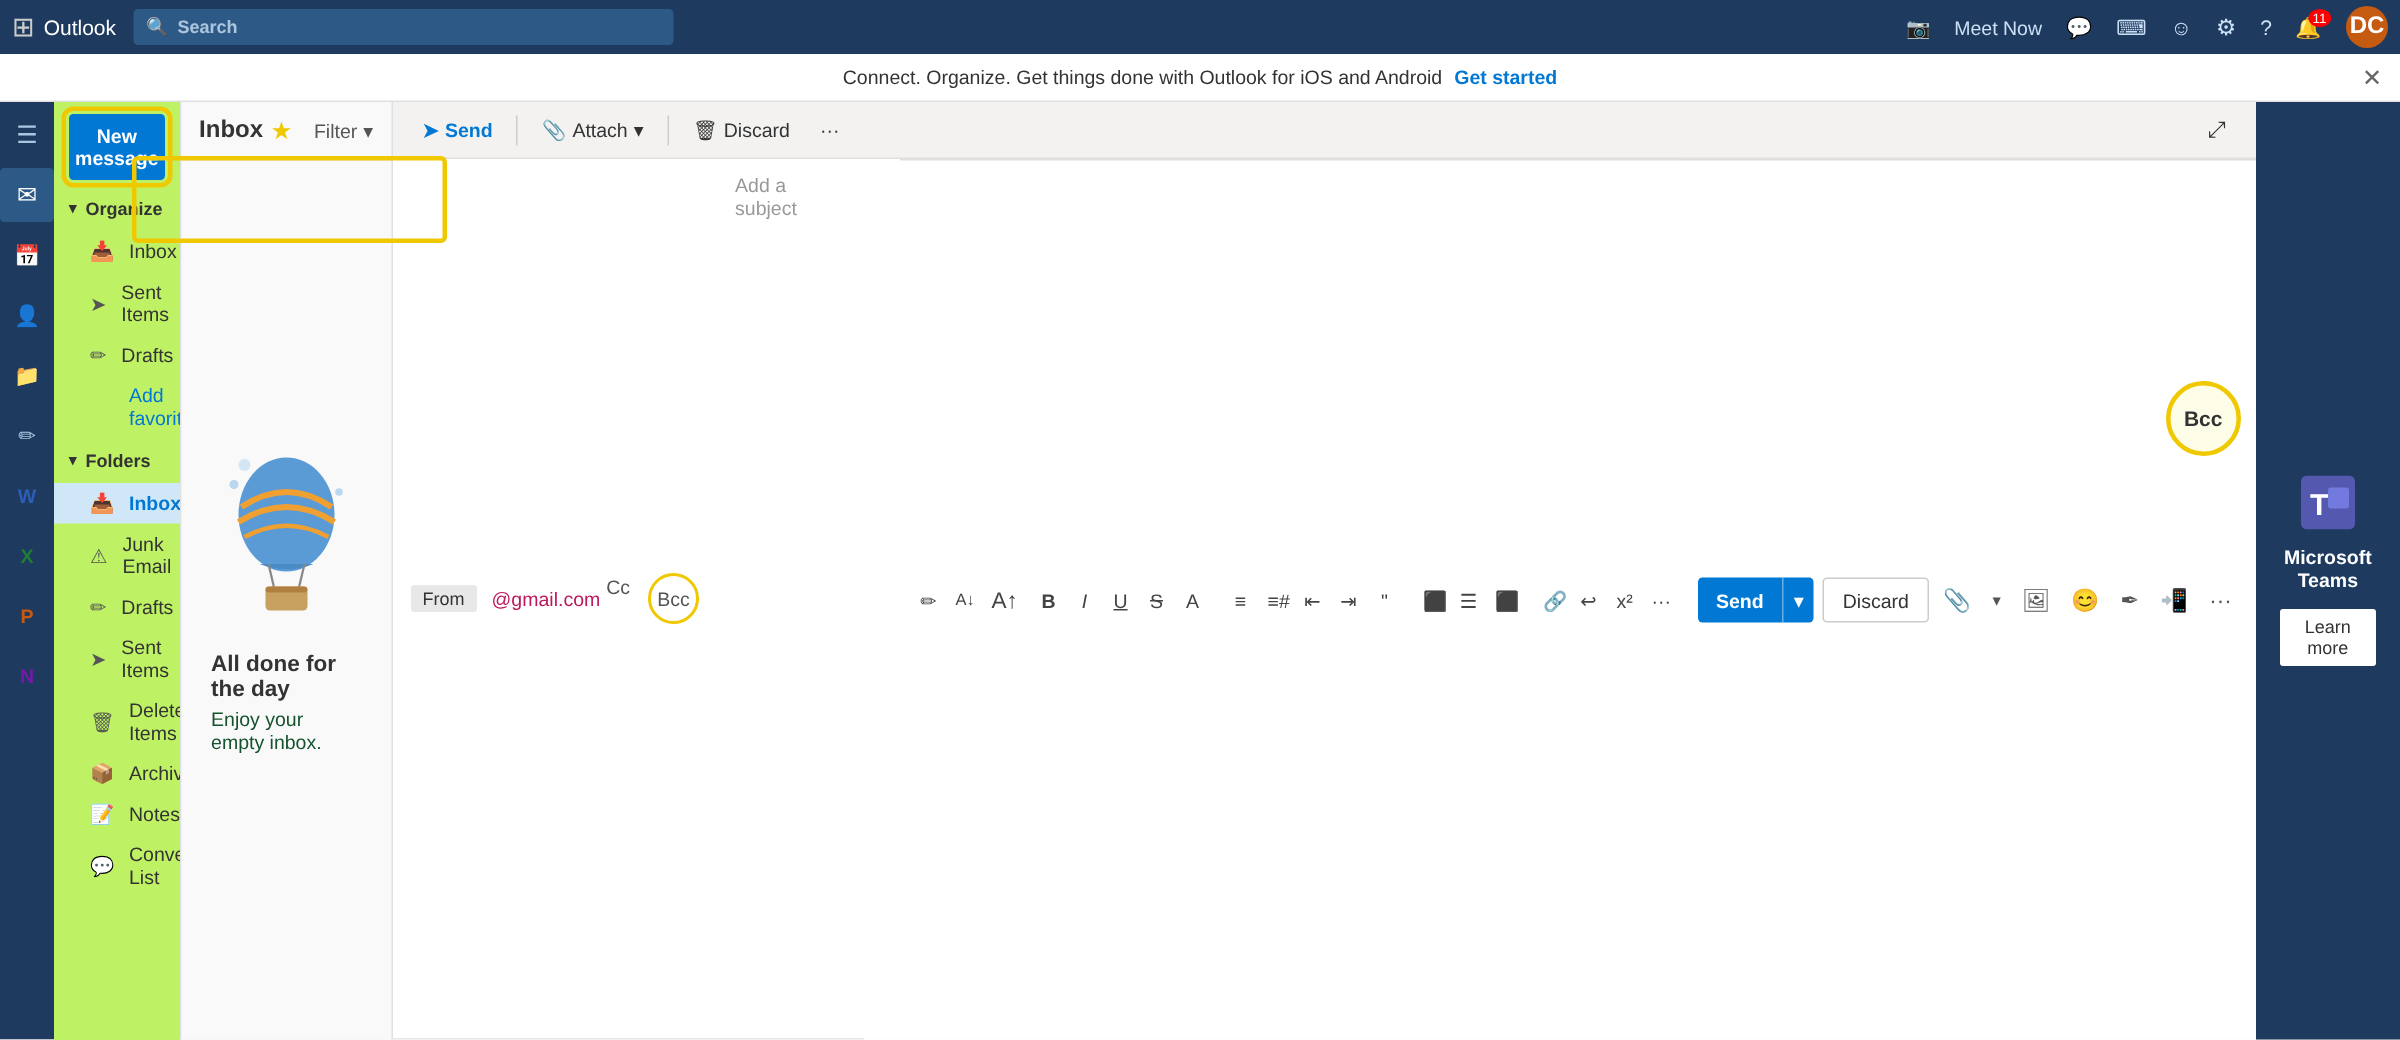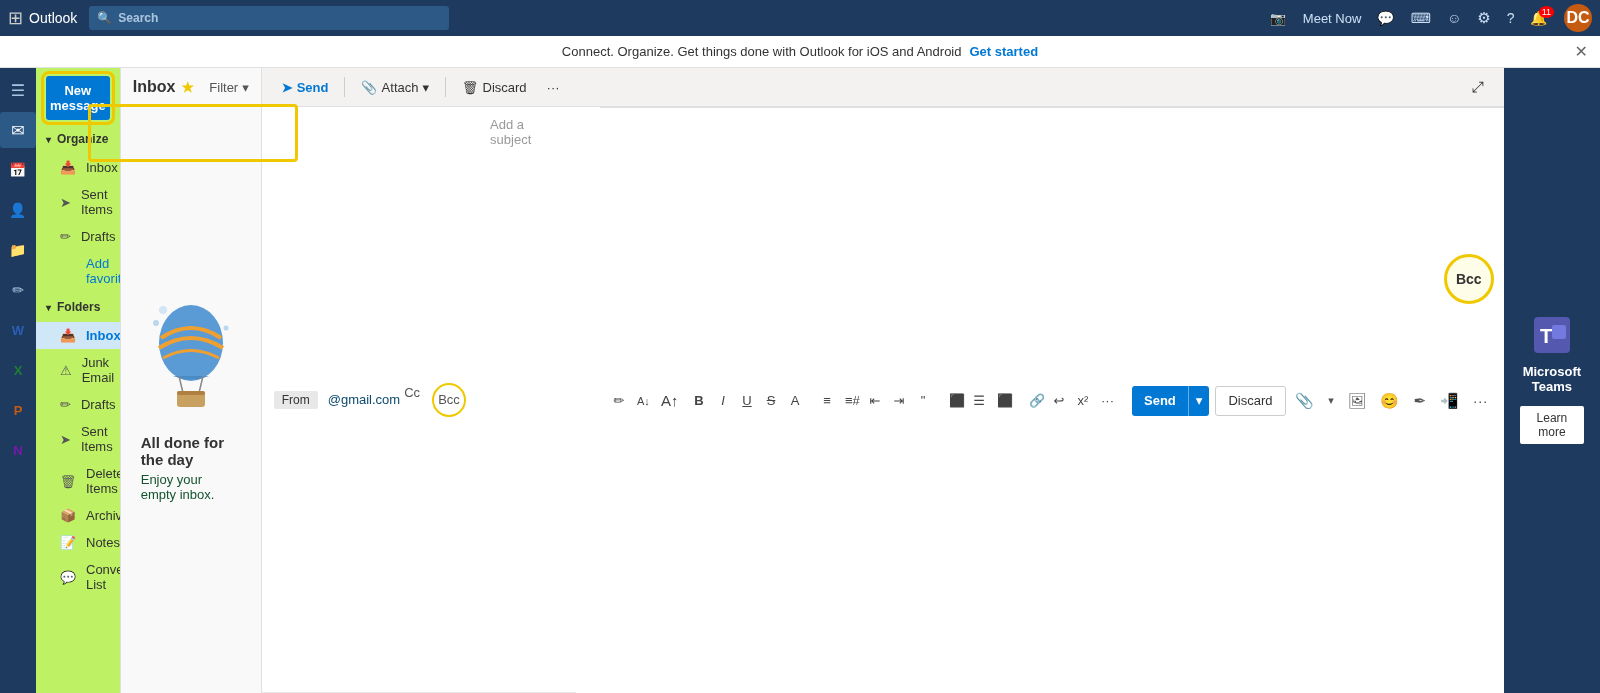--- a/index.html
+++ b/index.html
@@ -155,21 +155,21 @@
     .compose-field .field-label {
       background: #e8e8e8;
       border-radius: 2px;
       padding: 2px 8px;
       font-size: 12px;
       color: #333;
       margin-right: 10px;
       min-width: 44px;
       text-align: center;
     }
-    .compose-field .field-value { flex: 1; font-size: 13px; color: #0c4a6e; }
+    .compose-field .field-value { flex: 1; font-size: 13px; color: #be185d; }
     .compose-field .cc-bcc { display: flex; gap: 8px; margin-left: auto; }
     .compose-field .cc-bcc span {
       font-size: 13px; color: #555; cursor: pointer; padding: 2px 4px;
     }
     .subject-field {
       padding: 10px 12px;
       border-bottom: 1px solid #e8e8e8;
       font-size: 13px;
       color: #999;
     }

